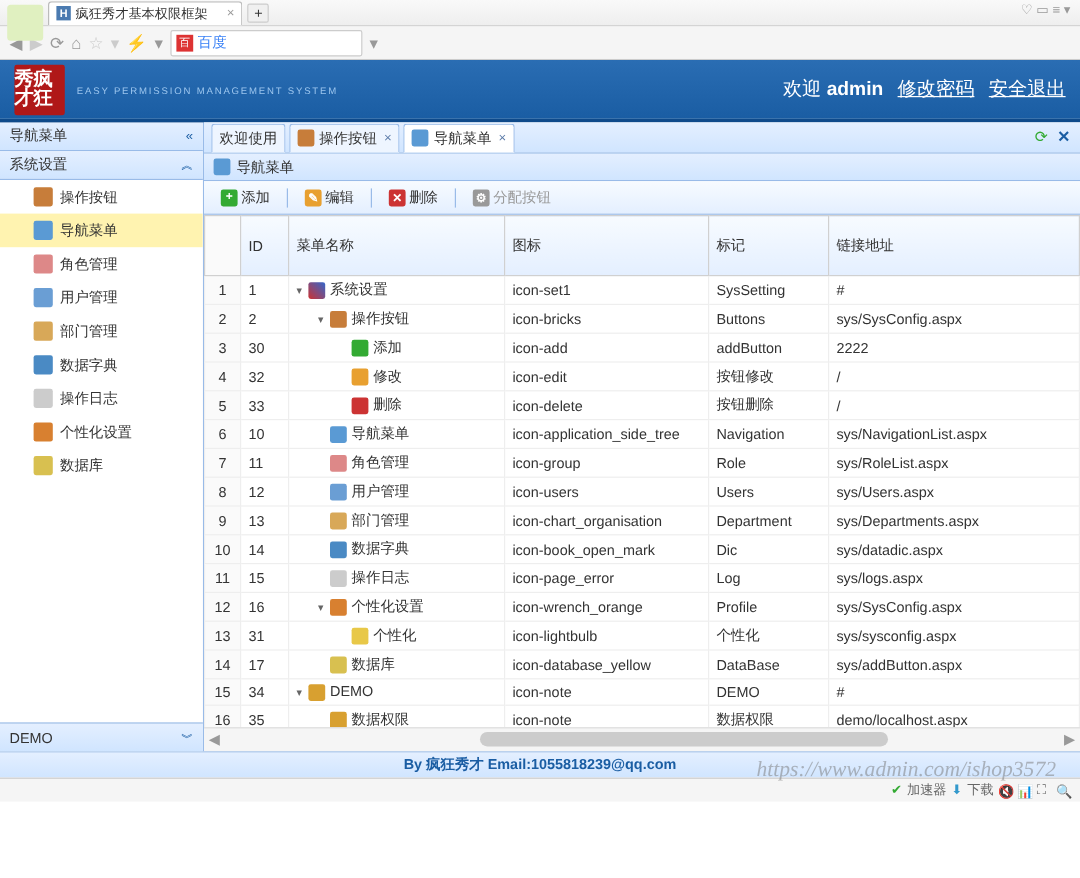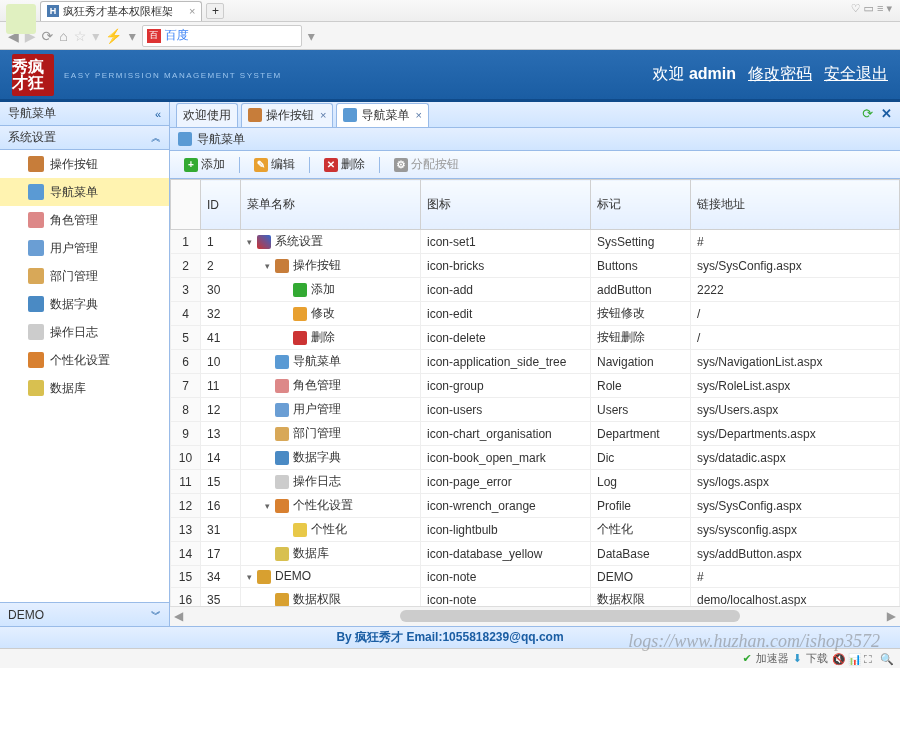--- a/index.html
+++ b/index.html
@@ -281,21 +281,21 @@
             <tr>
               <td class="col-rownum">4</td>
               <td>32</td>
               <td><span class="indent" style="width:36px"></span><span class="tree-toggle"></span><span class="row-icon i-edit"></span>修改</td>
               <td>icon-edit</td>
               <td>按钮修改</td>
               <td>/</td>
             </tr>
             <tr>
               <td class="col-rownum">5</td>
-              <td>41</td>
+              <td>33</td>
               <td><span class="indent" style="width:36px"></span><span class="tree-toggle"></span><span class="row-icon i-del"></span>删除</td>
               <td>icon-delete</td>
               <td>按钮删除</td>
               <td>/</td>
             </tr>
             <tr>
               <td class="col-rownum">6</td>
               <td>10</td>
               <td><span class="indent" style="width:18px"></span><span class="tree-toggle"></span><span class="row-icon i-nav"></span>导航菜单</td>
               <td>icon-application_side_tree</td>
@@ -387,21 +387,21 @@
     </div>
     <div style="flex:1"></div>
     <div class="grid-scroll">
       <span style="position:absolute;left:4px;top:2px;color:#999">◀</span>
       <div class="thumb"></div>
       <span style="position:absolute;right:4px;top:2px;color:#999">▶</span>
     </div>
   </div>
 </div>
 
-<div class="watermark">logs://www.huzhan.com/ishop3572</div>
+<div class="watermark">https://www.admin.com/ishop3572</div>
 
 <div class="app-footer">By 疯狂秀才 Email:1055818239@qq.com</div>
 
 <div class="status-bar">
   <span style="color:#3a3">✔</span>
   <span>加速器</span>
   <span style="color:#39c">⬇</span>
   <span>下载</span>
   <span class="sicon">🔇</span>
   <span class="sicon">📊</span>

